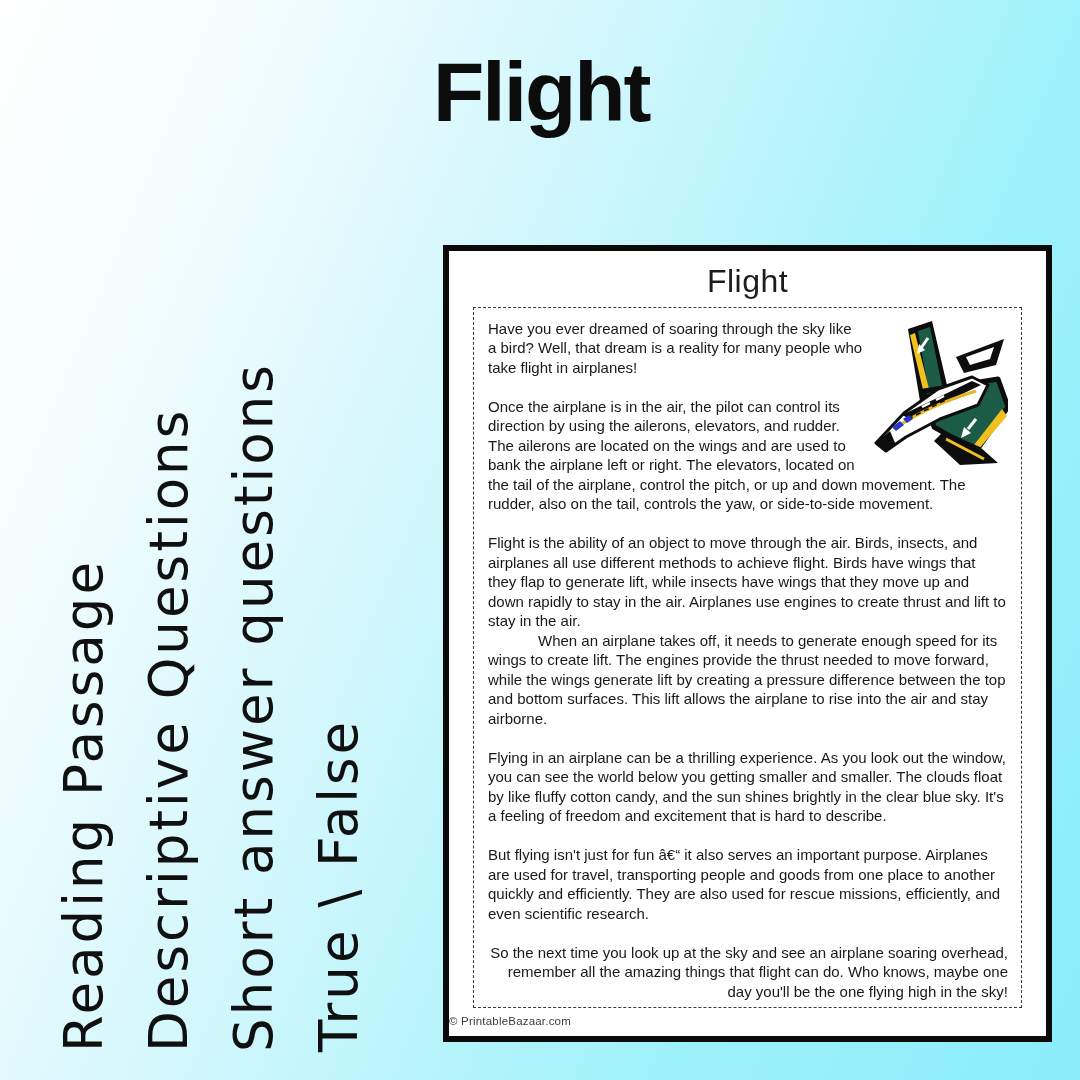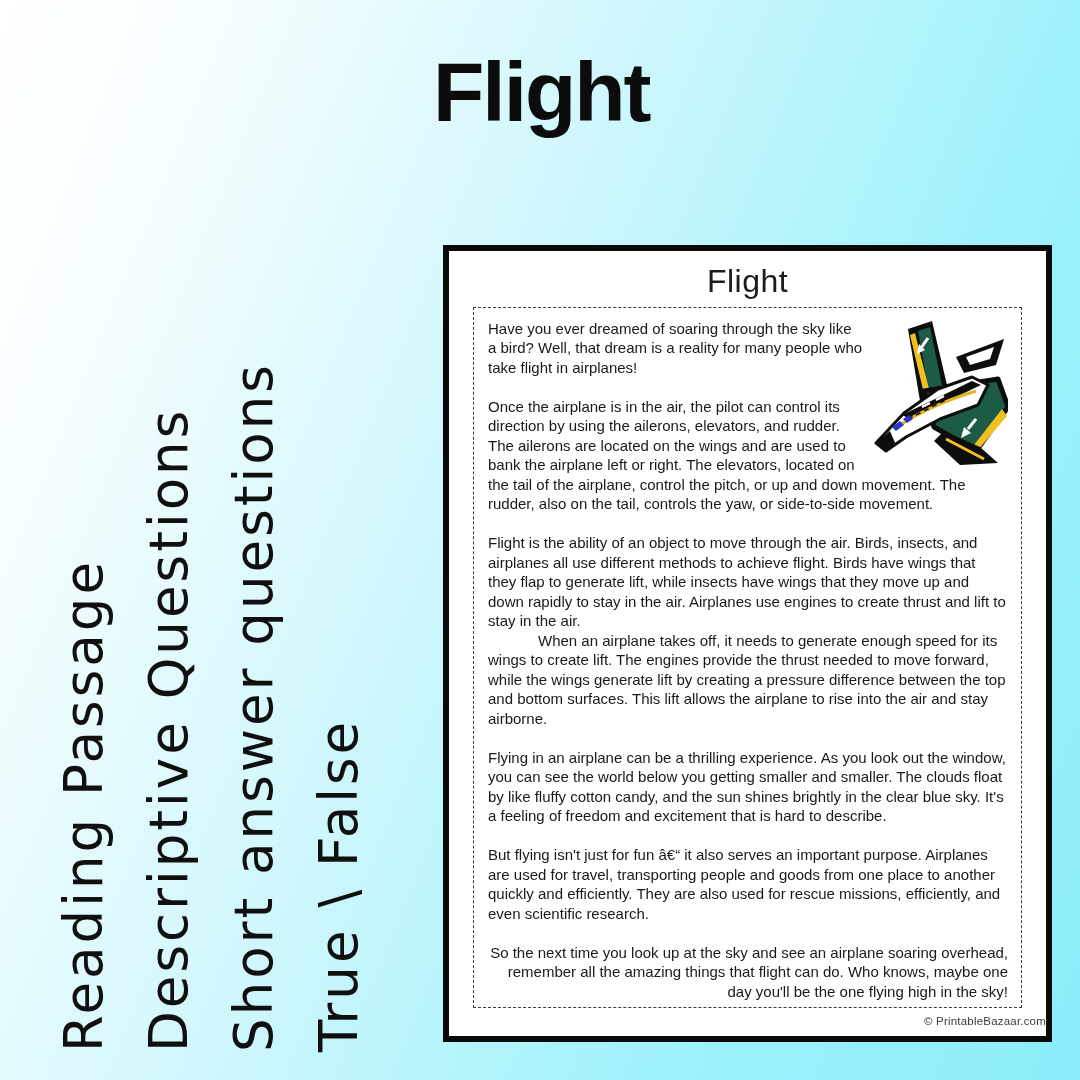--- a/index.html
+++ b/index.html
@@ -62,21 +62,21 @@
     -moz-tab-size:12;
   }
   .para:last-child{margin-bottom:0;text-align:right;}
   .jet{
     float:right;
     width:134px;height:148px;
     margin:0 0 6px 10px;
   }
   .doc-footer{
     position:absolute;left:0;bottom:9px;width:100%;
-    text-align:right;
+    text-align:left;
     font-size:11.5px;color:#3c3c3c;letter-spacing:0.2px;
   }
 </style>
 </head>
 <body>
 
 <div class="canvas">
 
   <div class="main-title">Flight</div>
 

